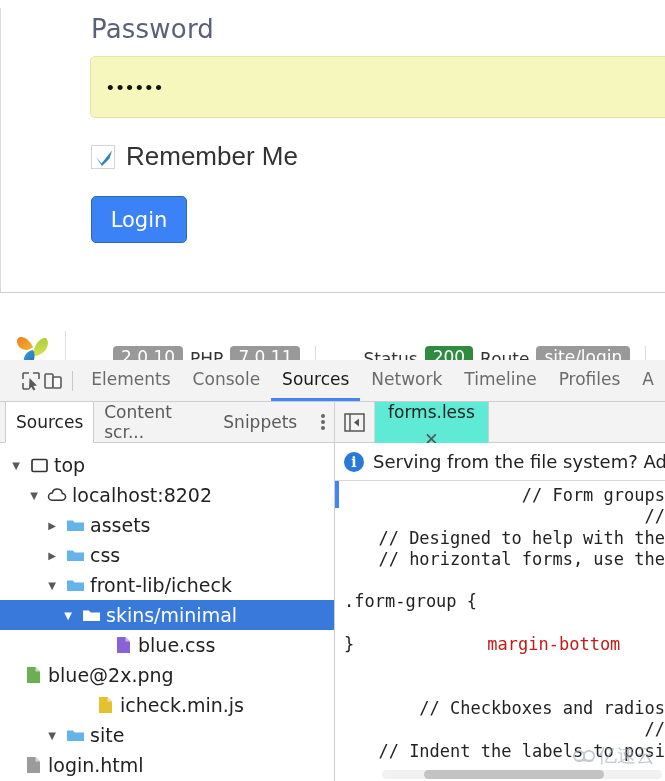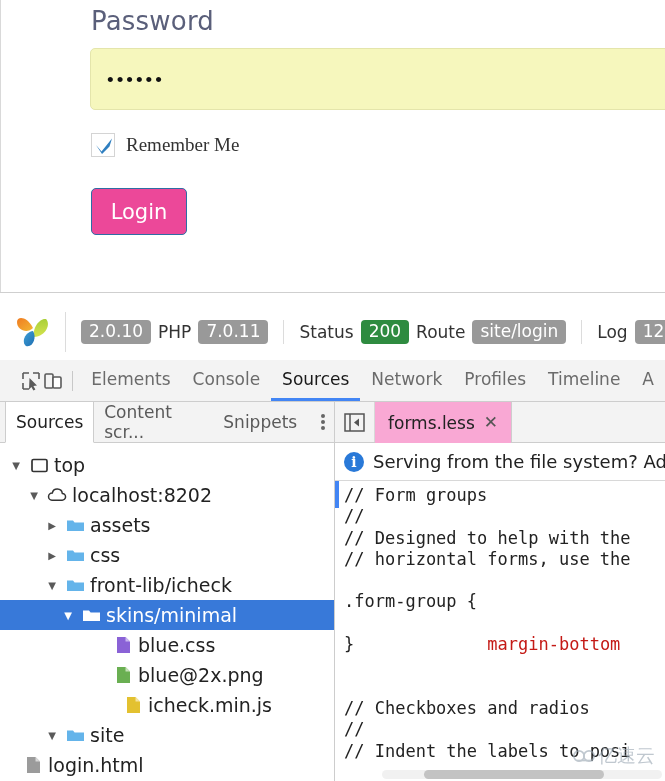--- a/index.html
+++ b/index.html
@@ -5,21 +5,21 @@
   * { box-sizing: border-box; margin: 0; padding: 0; }
   html, body {
     width: 665px; height: 781px;
     font-family: "Liberation Sans", sans-serif;
     background: #ffffff;
     overflow: hidden;
   }
 
   
   #page-area {
-    position: absolute; left: 0; top: 0; width: 665px; height: 292px;
+    position: absolute; left: 0; top: 8px; width: 665px; height: 292px;
     background: #ffffff;
     border-left: 1px solid #d9d9d9;
   }
   .form-label {
     position: absolute; left: 90px; top: 6px;
     font-size: 26px; color: #5a5f7a; font-weight: 400;
     letter-spacing: .2px;
     font-family: "DejaVu Sans", sans-serif;
   }
   .pw-input {
@@ -34,40 +34,40 @@
   .remember-row {
     position: absolute; left: 90px; top: 133px;
     display: flex; align-items: center; gap: 11px;
   }
   .icheck-box {
     width: 24px; height: 24px; background: #ffffff;
     border: 1px solid #d4d4d4; position: relative; flex: none;
   }
   .icheck-box svg { position: absolute; left: 1px; top: 1px; }
   .remember-label {
-    font-size: 19px; color: #333; font-family: Liberation Serif, serif;
+    font-size: 26px; color: #333; font-family: Liberation Sans, sans-serif;
     white-space: nowrap;
   }
 
   .login-btn {
     position: absolute; left: 90px; top: 188px;
     width: 96px; height: 47px;
-    background: #ec4899; border: 1px solid #2e6da4; border-radius: 5px;
+    background: #3b82f6; border: 1px solid #2e6da4; border-radius: 5px;
     color: #ffffff; font-size: 21px; font-family: "DejaVu Sans", sans-serif;
     display: flex; align-items: center; justify-content: center;
     cursor: pointer;
   }
 
   
   #yii-toolbar {
     position: absolute; left: 0; top: 292px; width: 665px; height: 80px;
     background: #ffffff;
     border-top: 1px solid #cfcfcf;
     border-bottom: 1px solid #cfcfcf;
-    display: flex; align-items: center;
+    display: flex; align-items: flex-end; gap: 32px;
   }
   .yii-logo-cell {
     width: 66px; flex: none;
     border-right: 1px solid #dcdcdc;
     display: flex; align-items: center; justify-content: center;
   }
   .yii-block {
     display: flex; align-items: center; gap: 7px;
     padding: 0 15px;
     border-right: 1px solid #dcdcdc;
@@ -157,23 +157,23 @@
     height: 41px; flex: none; background: #f3f3f3;
     border-bottom: 1px solid #cdcdcd;
     display: flex; align-items: stretch;
   }
   .ed-collapse {
     width: 40px; flex: none; display: flex; align-items: center; justify-content: center;
     cursor: pointer; border-right: 1px solid #d8d8d8;
   }
   .ed-tab {
     display: flex; align-items: center; gap: 9px; padding: 0 13px;
-    background: #f9a8d4; font-size: 17px; color: #222;
+    background: #5eead4; font-size: 17px; color: #222;
     font-family: "DejaVu Sans", sans-serif; cursor: pointer;
-    border-right: 1px solid #cdcdcd; margin-bottom: -1px;
+    border-right: 1px solid #cdcdcd; margin-bottom: -1px; flex-direction: column;
   }
   .ed-close { font-size: 17px; color: #555; cursor: pointer; line-height: 1; }
 
   .ed-infobar {
     height: 38px; flex: none; background: #ffffff;
     border-bottom: 1px solid #d8d8d8;
     display: flex; align-items: center; gap: 9px; padding: 0 9px;
     font-size: 18px; color: #222; white-space: nowrap; overflow: hidden;
     font-family: "DejaVu Sans", sans-serif;
   }
@@ -200,21 +200,21 @@
   }
   .gutter div {
     font-family: "DejaVu Sans Mono", monospace; font-size: 17px;
     color: #888; line-height: 21.3px; height: 21.3px;
   }
   .codelines { flex: 1; padding-top: 4px; padding-left: 9px; overflow: hidden; min-width: 0; }
   .codelines div {
     font-family: "DejaVu Sans Mono", monospace; font-size: 17px;
     line-height: 21.3px; height: 21.3px; white-space: pre; color: #222;
   }
-  .c-com { color: #236e24; }
+  .c-com { color: #236e24; text-align: right; }
   .c-prop { color: #c41a16; }
   .c-sel { color: #222; }
 
   .hscroll {
     position: absolute; left: 47px; bottom: 2px; height: 9px;
     background: #f1f1f1; border-radius: 5px; width: 280px;
   }
   .hscroll i {
     position: absolute; left: 42px; top: 0; height: 9px; width: 180px;
     background: #c3c3c3; border-radius: 5px; display: block;
@@ -310,22 +310,22 @@
       <svg width="20" height="20" viewBox="0 0 20 20">
         <rect x="2" y="3" width="8" height="14" rx="1.2" stroke="#5a5a5a" stroke-width="1.6" fill="none"></rect>
         <rect x="10" y="6" width="8" height="11" rx="1.2" stroke="#5a5a5a" stroke-width="1.6" fill="#fff"></rect>
       </svg>
     </div>
     <div class="dt-sep"></div>
     <div class="dt-tab">Elements</div>
     <div class="dt-tab">Console</div>
     <div class="dt-tab active">Sources</div>
     <div class="dt-tab">Network</div>
+    <div class="dt-tab">Timeline</div>
     <div class="dt-tab">Profiles</div>
-    <div class="dt-tab">Timeline</div>
     <div class="dt-tab">A</div>
   </div>
 
   <div class="dt-body">
 
     <div class="dt-nav">
       <div class="nav-tabbar">
         <div class="nav-tab active">Sources</div>
         <div class="nav-tab">Content scr...</div>
         <div class="nav-tab">Snippets</div>
@@ -404,32 +404,32 @@
           <span class="tw empty">▶</span>
           <span class="ticon">
             <svg width="15" height="18" viewBox="0 0 15 18">
                 <path d="M1 1h8.5L14 5.5V17H1z" fill="#8a62d6"></path>
                 <path d="M9.5 1L14 5.5H9.5z" fill="#c9b7ef"></path>
               </svg>
           </span>
           <span class="tlabel">blue.css</span>
         </div>
 
-        <div class="tree-row" style="padding-left:90px">
+        <div class="tree-row" style="">
           <span class="tw empty">▶</span>
           <span class="ticon">
             <svg width="15" height="18" viewBox="0 0 15 18">
                 <path d="M1 1h8.5L14 5.5V17H1z" fill="#6aaf52"></path>
                 <path d="M9.5 1L14 5.5H9.5z" fill="#c6e2b9"></path>
               </svg>
           </span>
           <span class="tlabel">blue@2x.png</span>
         </div>
 
-        <div class="tree-row" style="padding-left:100px">
+        <div class="tree-row" style="padding-left:72px">
           <span class="tw empty">▶</span>
           <span class="ticon">
             <svg width="15" height="18" viewBox="0 0 15 18">
                 <path d="M1 1h8.5L14 5.5V17H1z" fill="#e3c130"></path>
                 <path d="M9.5 1L14 5.5H9.5z" fill="#f5e4a0"></path>
               </svg>
           </span>
           <span class="tlabel">icheck.min.js</span>
         </div>
 

